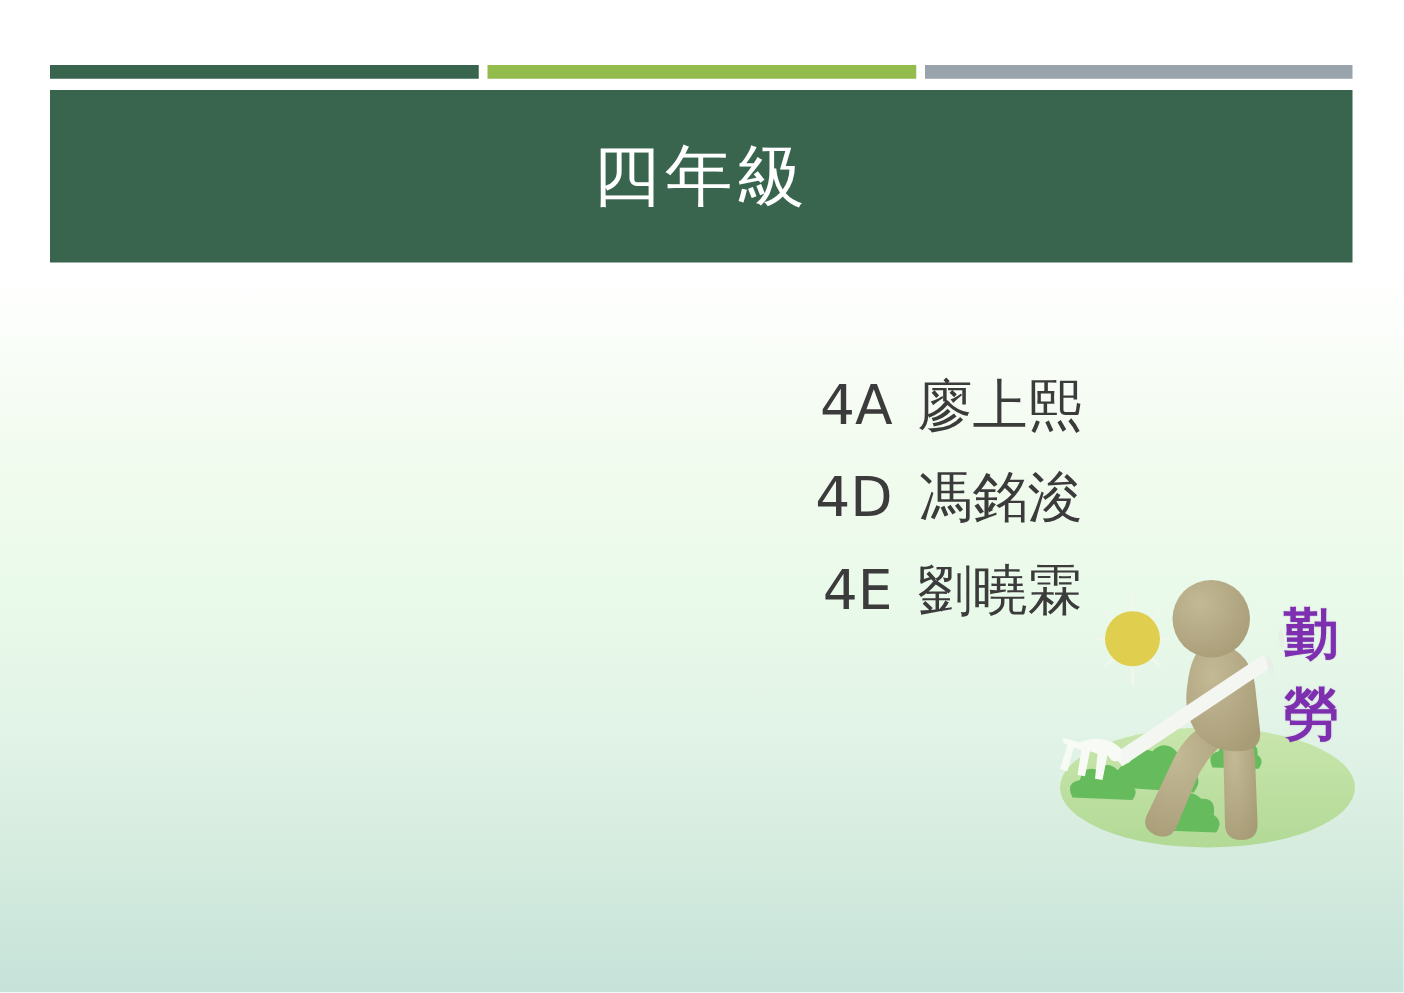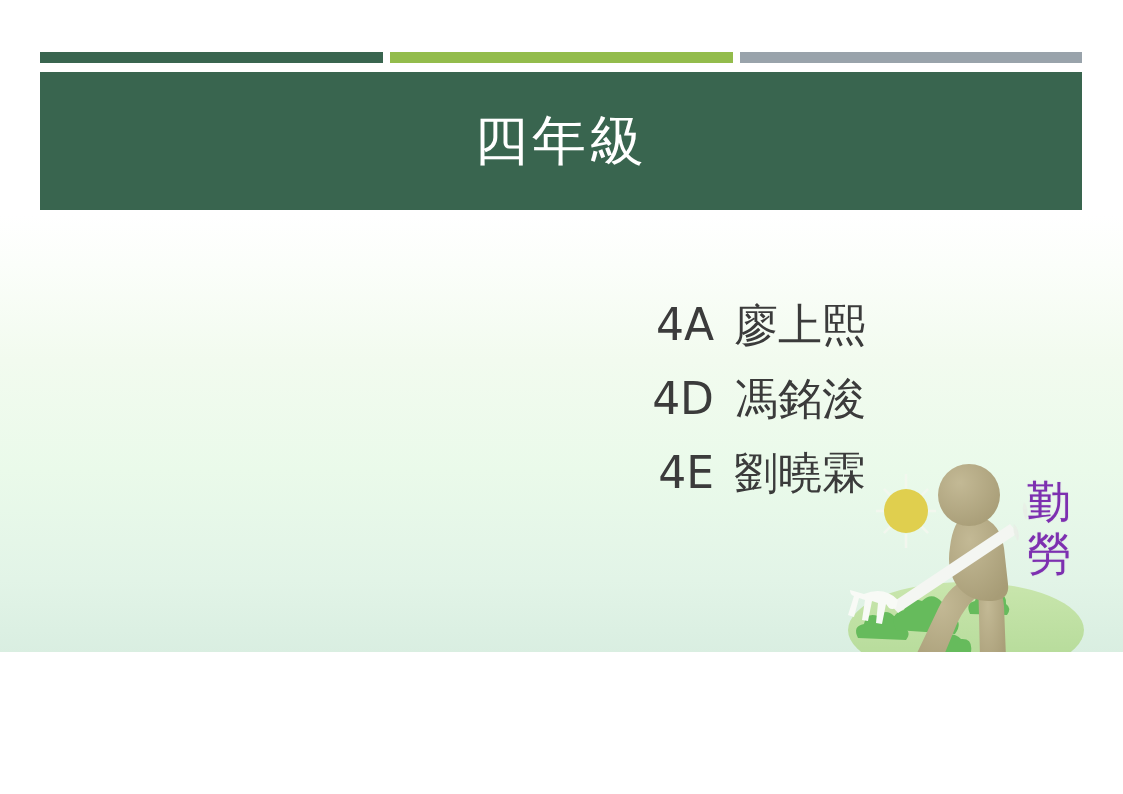--- a/index.html
+++ b/index.html
@@ -10,21 +10,21 @@
     width: 1123px;
     height: 794px;
     overflow: hidden;
     font-family: "Liberation Sans", "DejaVu Sans", sans-serif;
   }
 
   
   .slide {
     position: relative;
     width: 1123px;
-    height: 652px;
+    height: 794px;
     background: linear-gradient(to bottom,
                 #ffffff 0px,
                 #ffffff 215px,
                 #fbfefa 265px,
                 #f2fbef 360px,
                 #eafaea 470px,
                 #e2f4e7 580px,
                 #d6ecdf 680px,
                 #c6e2d9 794px);
     overflow: hidden;
@@ -87,22 +87,22 @@
     height: 222px;
   }
   .illustration svg { display: block; }
   .virtue-text {
     position: absolute;
     left: 176px;
     top: 18px;
     width: 70px;
     color: #7d2fb0;
     font-size: 44px;
-    font-weight: normal;
-    line-height: 52px;
+    font-weight: bold;
+    line-height: 64px;
     text-align: center;
     letter-spacing: 0;
     font-family: "DejaVu Sans", "Liberation Sans", sans-serif;
     text-shadow: 0 0 1px rgba(125,47,176,0.5);
   }
 </style>
 </head>
 <body>
 
 <div class="slide">

